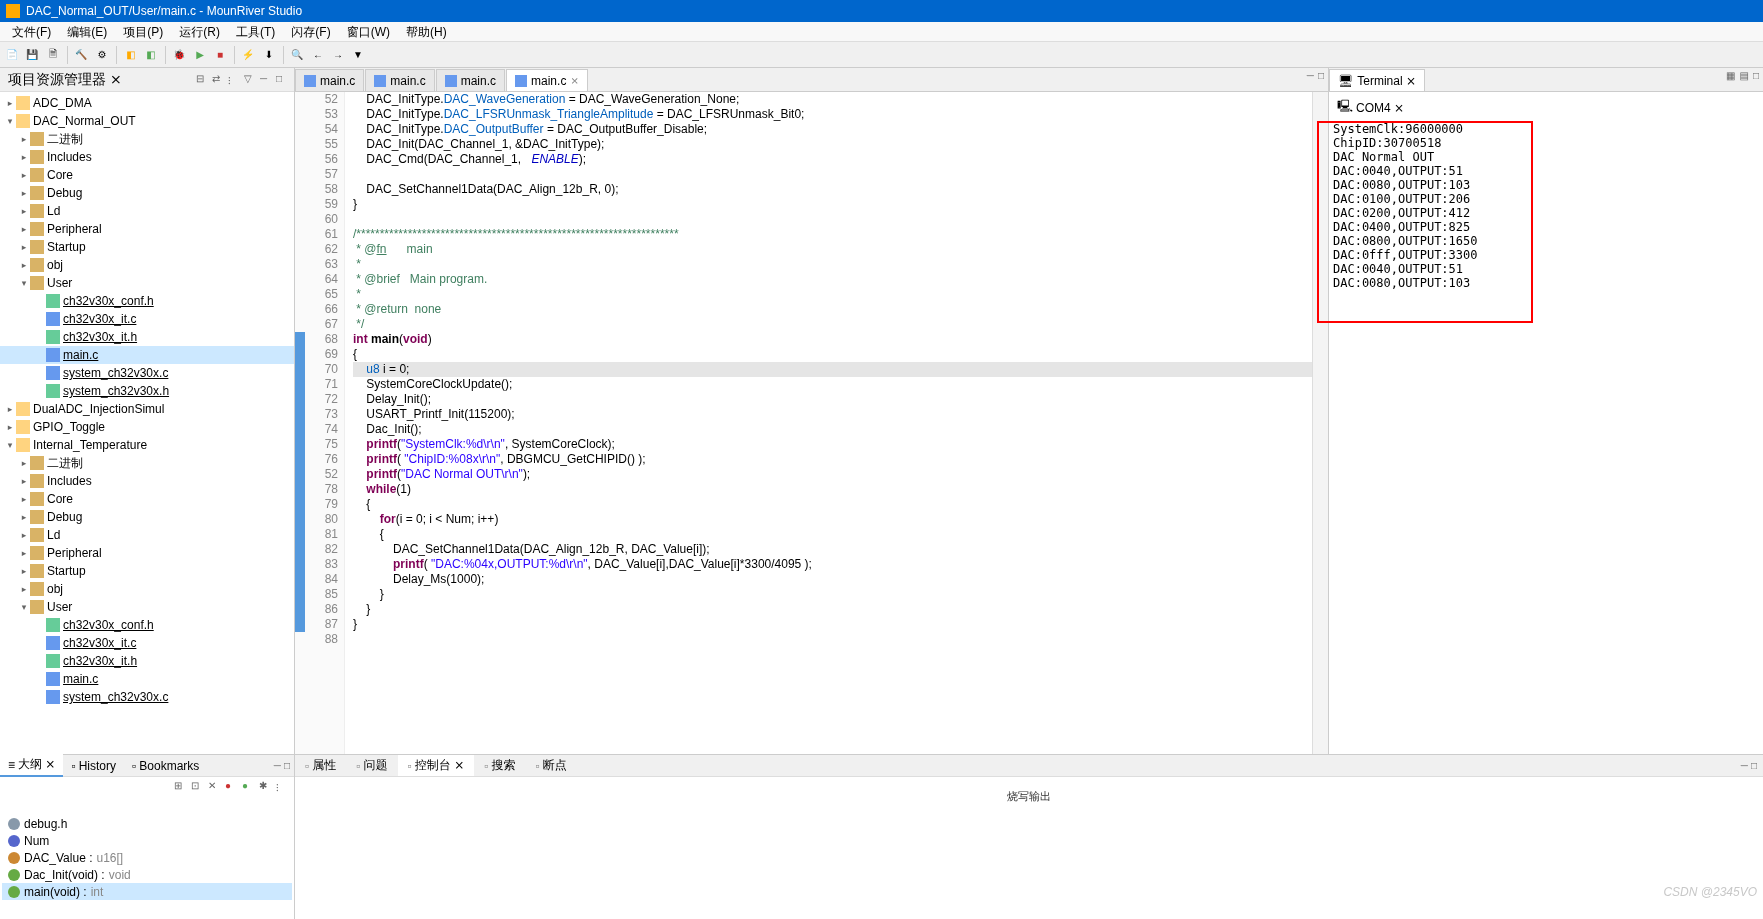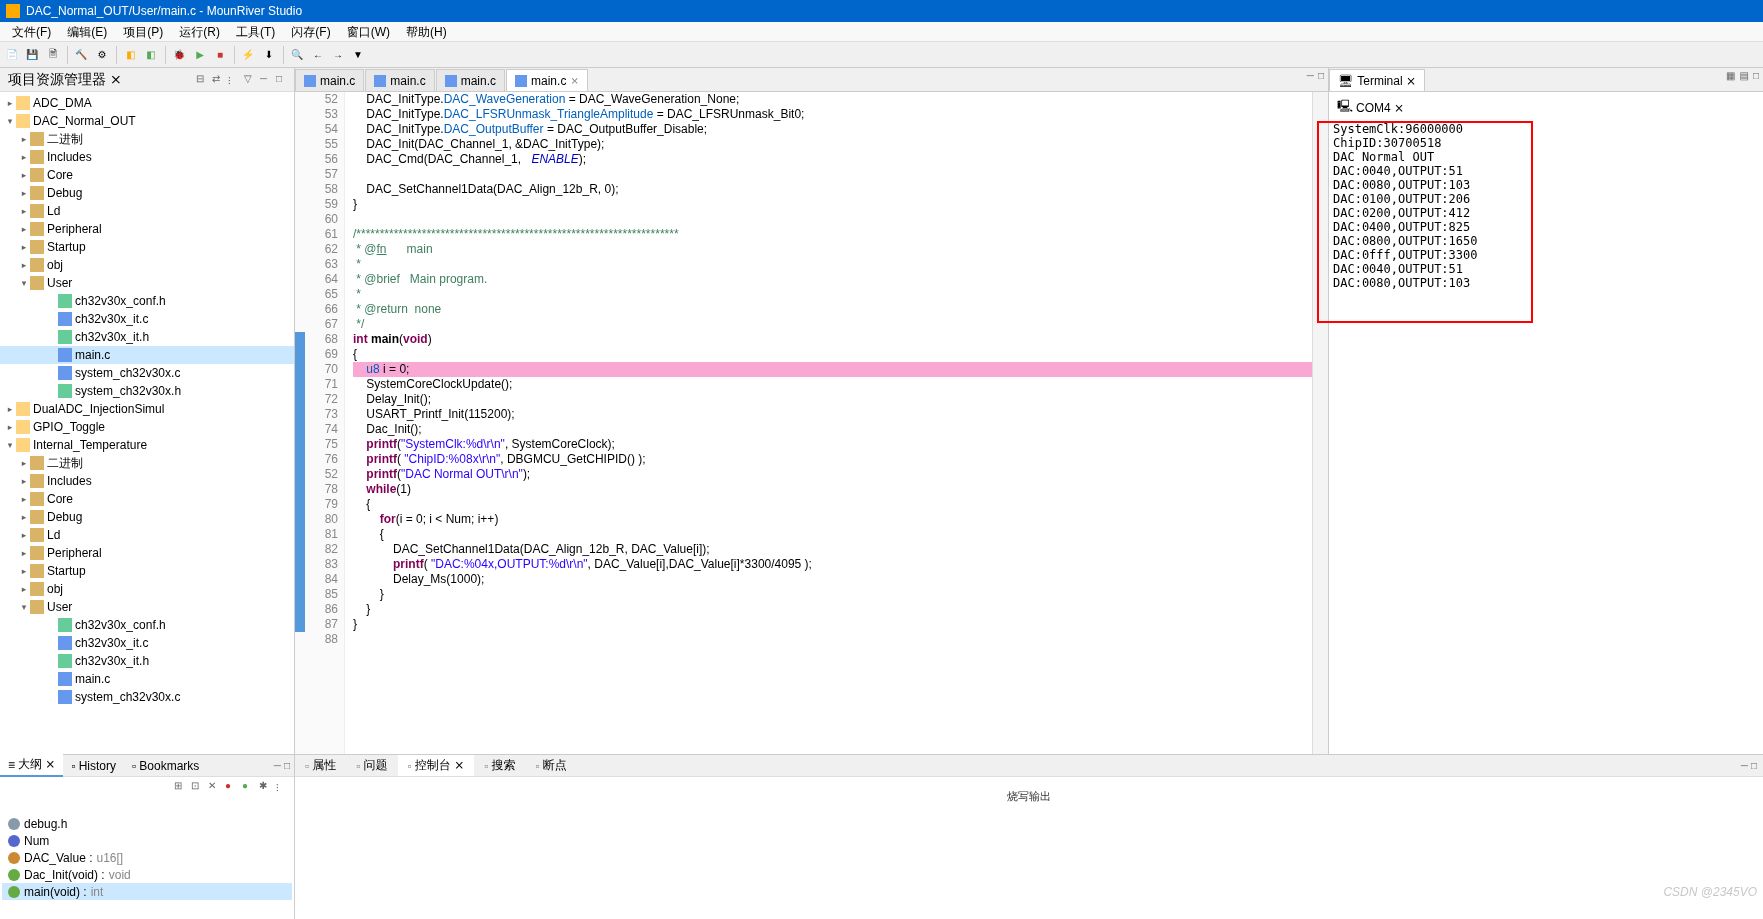--- a/index.html
+++ b/index.html
@@ -18,35 +18,35 @@
 .panel-header .ctrl { width: 14px; height: 14px; margin-left: 2px; cursor: pointer; font-size: 10px; color: #666; }
 .tree { flex: 1; overflow: auto; padding: 2px 0; }
 .tree-item { display: flex; align-items: center; height: 18px; padding-left: 4px; cursor: pointer; white-space: nowrap; }
 .tree-item.selected { background: #cce8ff; }
 .tree-item .exp { width: 12px; text-align: center; color: #666; font-size: 9px; }
 .tree-item .ico { width: 14px; height: 14px; margin-right: 3px; display: inline-block; }
 .ico-proj { background: #ffd480; }
 .ico-fold { background: #d9b366; }
 .ico-c { background: #6699ee; }
 .ico-h { background: #66cc99; }
-.indent1 { padding-left: 18px; } .indent2 { padding-left: 46px; }
+.indent1 { padding-left: 18px; } .indent2 { padding-left: 34px; text-decoration: underline; }
 .center-panel { flex: 1; display: flex; flex-direction: column; background: #fff; min-width: 0; }
 .tabbar { height: 24px; background: #f0f0f0; display: flex; align-items: flex-end; border-bottom: 1px solid #ccc; position: relative; }
 .tab { height: 22px; padding: 0 8px; display: flex; align-items: center; border: 1px solid #ccc; border-bottom: none; background: #e8e8e8; margin-right: 1px; cursor: pointer; gap: 4px; font-size: 11px; }
 .tab.active { background: #fff; }
 .tab .ico { width: 12px; height: 12px; background: #6699ee; }
 .tab .close { color: #888; font-size: 10px; }
 .tabbar .right-ctrls { position: absolute; right: 4px; top: 2px; display: flex; gap: 4px; }
 .editor { flex: 1; display: flex; overflow: hidden; position: relative; font-family: Consolas, monospace; font-size: 13px; }
 .gutter { width: 50px; background: #fafafa; text-align: right; padding-right: 6px; color: #888; border-right: 1px solid #eee; line-height: 15px; position: relative; }
 .gutter .lnum { height: 15px; }
 .gutter .mark { position: absolute; left: 0; width: 10px; height: 15px; background: #5599dd; }
 .code { flex: 1; overflow: auto; line-height: 15px; padding-left: 8px; white-space: pre; }
 .code .line { height: 15px; }
-.code .hl { background: #f9a8d4; }
+.code .hl { background: #e5e5e5; }
 .kw { color: #7f0055; font-weight: bold; }
 .fn { color: #000; }
 .str { color: #2a00ff; }
 .cmt { color: #3f7f5f; }
 .typ { color: #005fbb; }
 .mac { color: #0000c0; font-style: italic; margin-left: 7px; }
 .editor-scrollbar { width: 16px; background: #f4f4f4; border-left: 1px solid #ddd; }
 .right-panel { width: 435px; background: #fff; border-left: 1px solid #ccc; display: flex; flex-direction: column; }
 .right-panel .tabbar { border-bottom: 1px solid #ccc; }
 .terminal-area { flex: 1; padding: 4px 2px; position: relative; }

